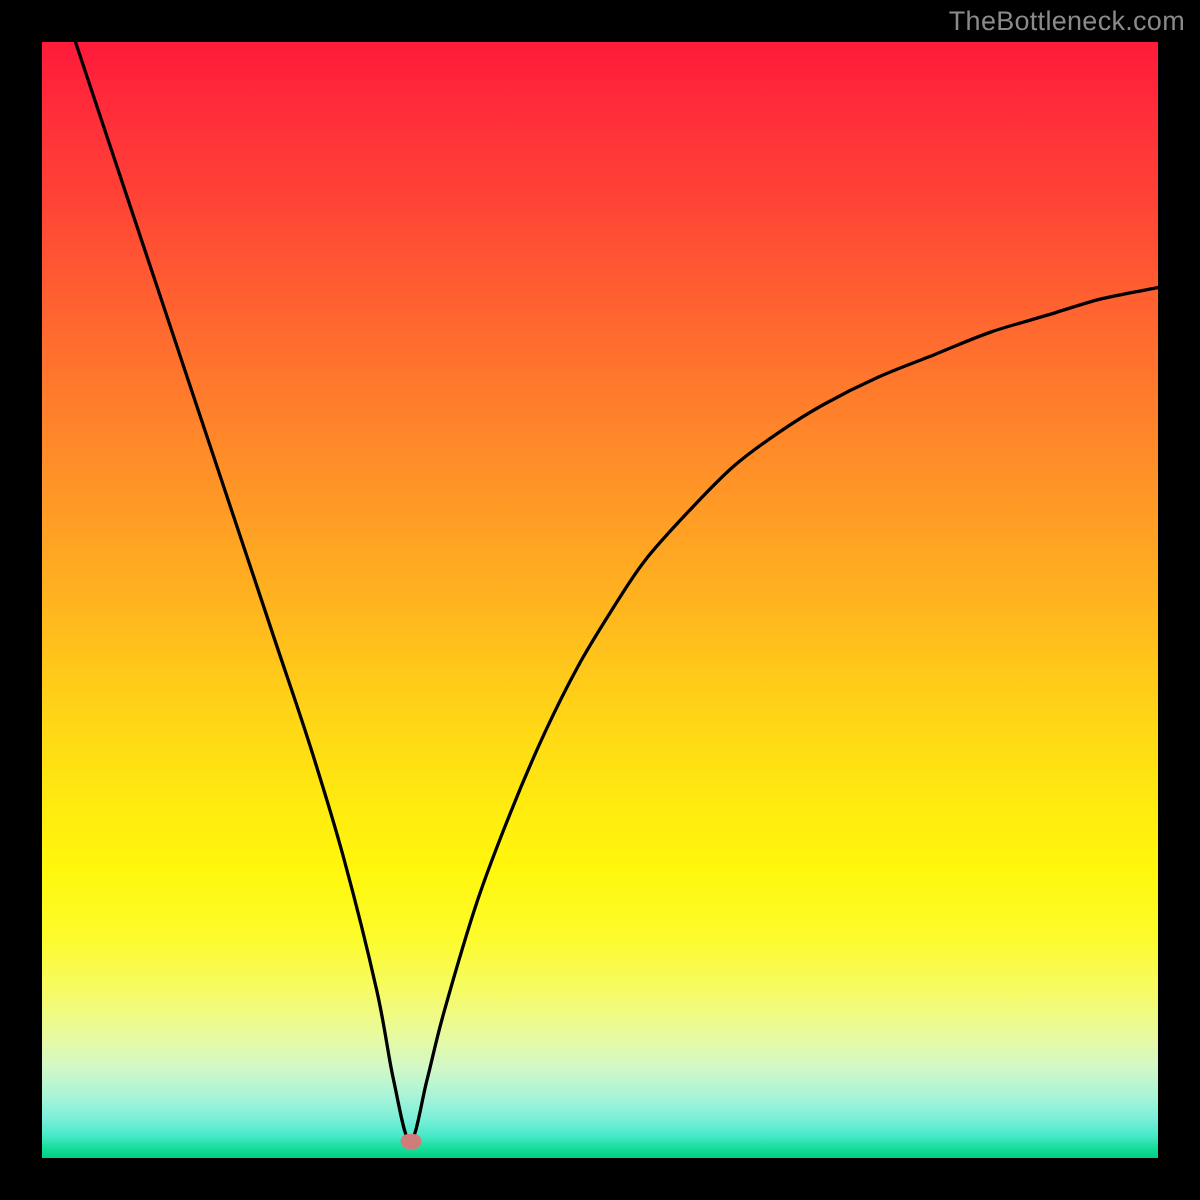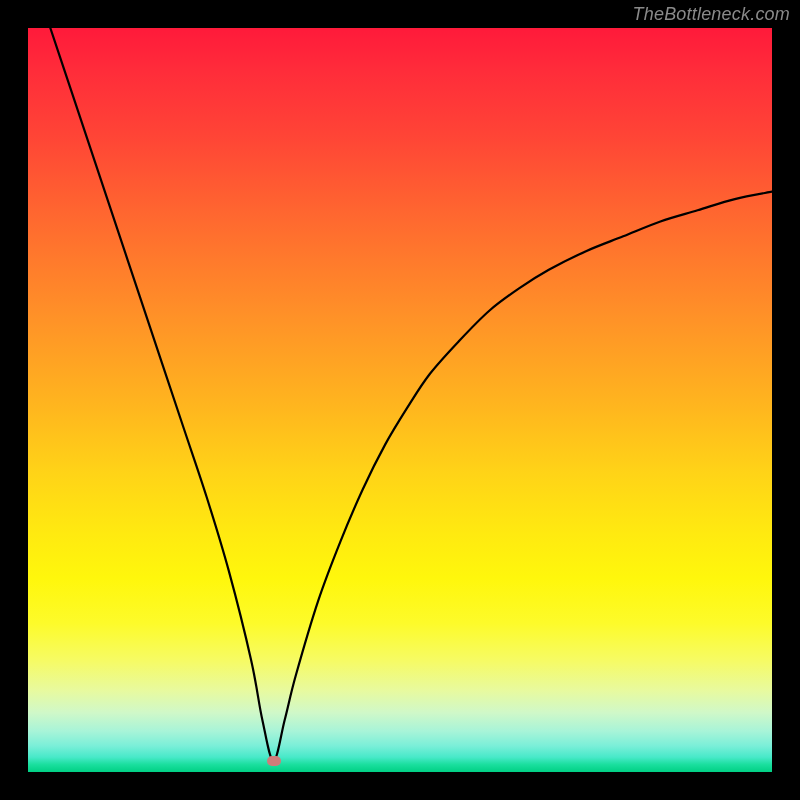--- a/index.html
+++ b/index.html
@@ -9,21 +9,20 @@
     height: 800px;
     background: #000;
     font-family: Arial, Helvetica, sans-serif;
     overflow: hidden;
   }
   .stage {
     position: relative;
     width: 800px;
     height: 800px;
     background: #000;
-    font-style: italic;
   }
   .plot-area {
     position: absolute;
     left: 28px;
     top: 28px;
     width: 744px;
     height: 744px;
     overflow: hidden;
   }
   .gradient-bg {

